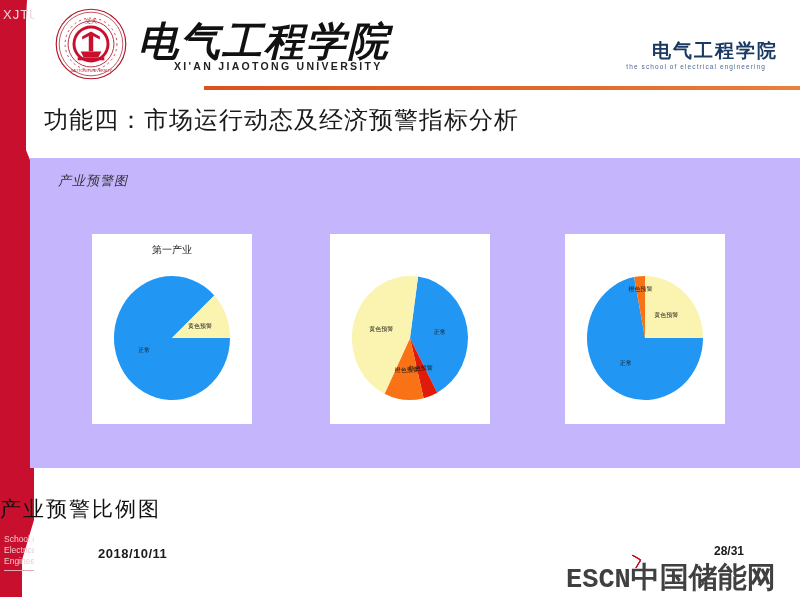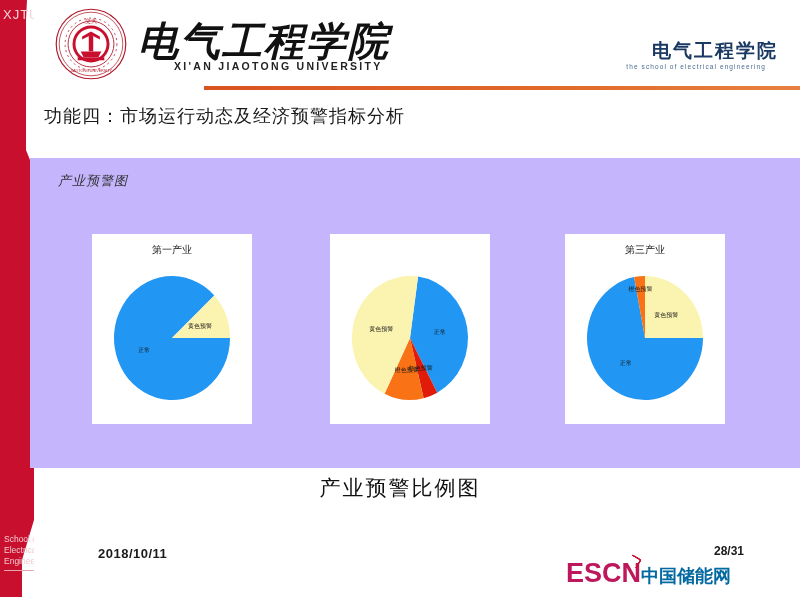--- a/index.html
+++ b/index.html
@@ -73,21 +73,21 @@
     position:absolute;left:170px;right:0px;top:86px;height:4px;
     background:linear-gradient(90deg,#d9531e,#e06a2a 60%,#e8813f);
   }
 
   
   .title-band{
     position:absolute;left:34px;top:92px;right:0;height:60px;background:#fff;
   }
   .slide-title{
     position:absolute;left:10px;top:12px;
-    font-size:18px;color:#1a1a1a;letter-spacing:1px;
+    font-size:24px;color:#1a1a1a;letter-spacing:1px;
     font-family:"DejaVu Sans","Liberation Sans",sans-serif;
     white-space:nowrap;
   }
 
   
   .panel{
     position:absolute;left:30px;top:158px;width:760px;height:310px;
     background:#c4b5fd;
     padding-left:36px;
   }
@@ -116,41 +116,41 @@
   }
   .pie-svg{display:block;margin:0 auto;}
   .slice-label{
     font-size:6px;
     font-family:"DejaVu Sans","Liberation Sans",sans-serif;
     fill:#1a1a1a;
   }
 
   
   .caption{
-    position:absolute;left:0;right:0;top:474px;text-align:center;
+    position:absolute;left:0;right:0;top:495px;
     font-size:21px;color:#111;letter-spacing:2px;
     font-family:"DejaVu Sans","Liberation Sans",sans-serif;
   }
 
   
   .footer-date{
     position:absolute;left:98px;top:546px;
     font-size:13px;font-weight:bold;color:#1a1a1a;letter-spacing:0.5px;
   }
   .footer-page{
     position:absolute;left:714px;top:544px;
     font-size:12px;font-weight:bold;color:#1a1a1a;
   }
   .watermark{
     position:absolute;left:566px;top:558px;
     font-size:27px;font-weight:bold;letter-spacing:0px;
     white-space:nowrap;
   }
-  .wm-escn{color:#be185d;font-family:Liberation Sans, sans-serif;text-align:right;}
-  .wm-cn{color:#0369a1;font-family:Liberation Sans, sans-serif;font-size:18px;}
+  .wm-escn{color:#404040;font-family:Liberation Mono, monospace;text-align:right;}
+  .wm-cn{color:#404040;font-family:Liberation Sans, sans-serif;font-size:29px;}
   .wm-accent{
     position:absolute;left:629px;top:556px;width:9px;height:9px;
     border-top:2px solid #c8102e;border-right:2px solid #c8102e;
     transform:rotate(30deg);border-radius:2px;
   }
 </style>
 </head>
 <body>
 
 <div class="slide">
@@ -236,21 +236,20 @@
                 <text x="104.7" y="74.4" text-anchor="middle" class="slice-label">正常</text>
                 <text x="85.7" y="110.1" text-anchor="middle" class="slice-label">红色预警</text>
                 <text x="71.7" y="112.1" text-anchor="middle" class="slice-label">橙色预警</text>
                 <text x="46.2" y="70.6" text-anchor="middle" class="slice-label">黄色预警</text>
               </g>
           </svg>
         </div>
       </div>
 
       <div class="chart-box c2">
-        <div class="chart-title">第三产业</div>
         <div class="pie-wrap">
           <svg class="pie-svg" width="150" height="158" viewBox="0 0 150 158">
             <g>
                 <path d="M 75 78 L 133.00 78.00 A 58 62 0 1 1 64.13 17.10 Z" fill="#2196f3"></path>
                 <path d="M 75 78 L 64.13 17.10 A 58 62 0 0 1 75.00 16.00 Z" fill="#f97316"></path>
                 <path d="M 75 78 L 75.00 16.00 A 58 62 0 0 1 133.00 78.00 Z" fill="#fbf3b0"></path>
               </g>
             <g>
                 <text x="55.8" y="104.8" text-anchor="middle" class="slice-label">正常</text>
                 <text x="70.6" y="30.6" text-anchor="middle" class="slice-label">橙色预警</text>

